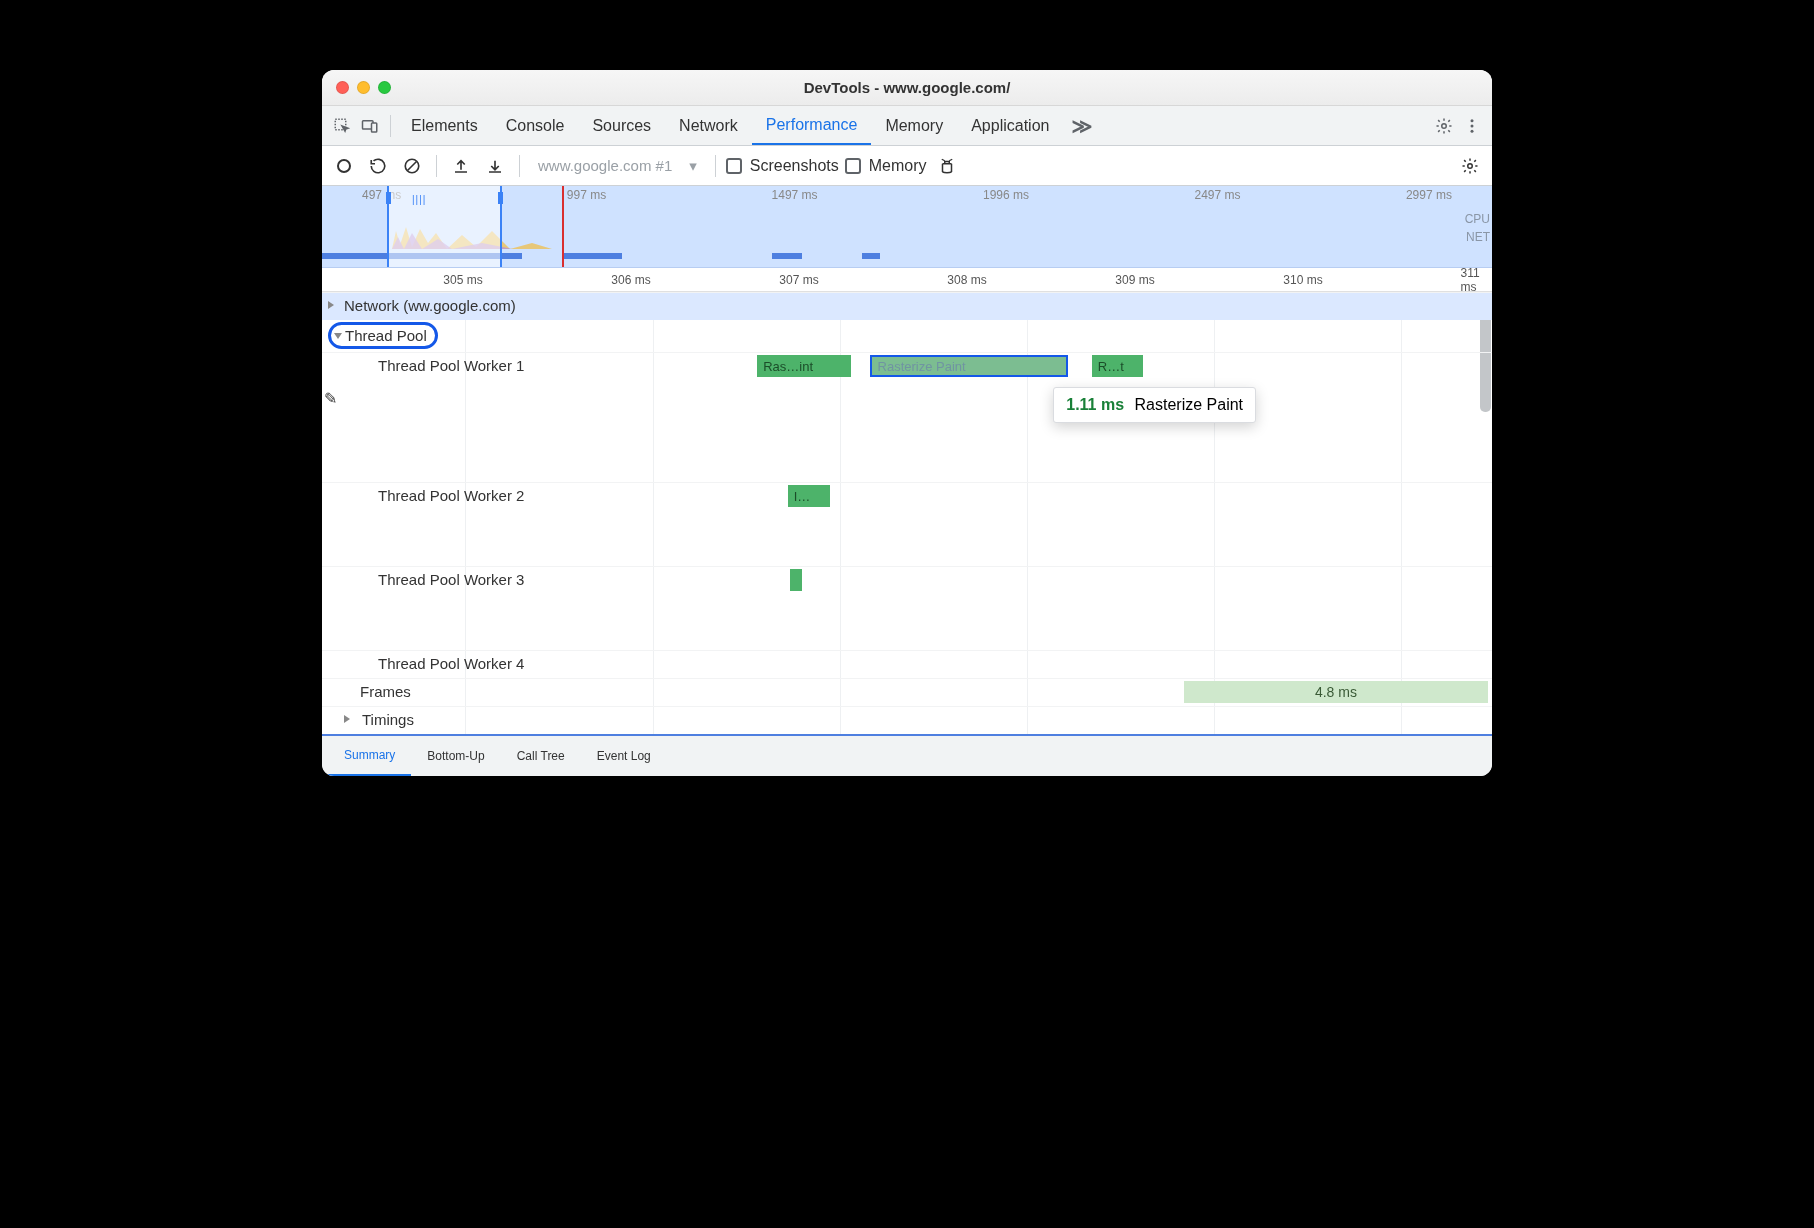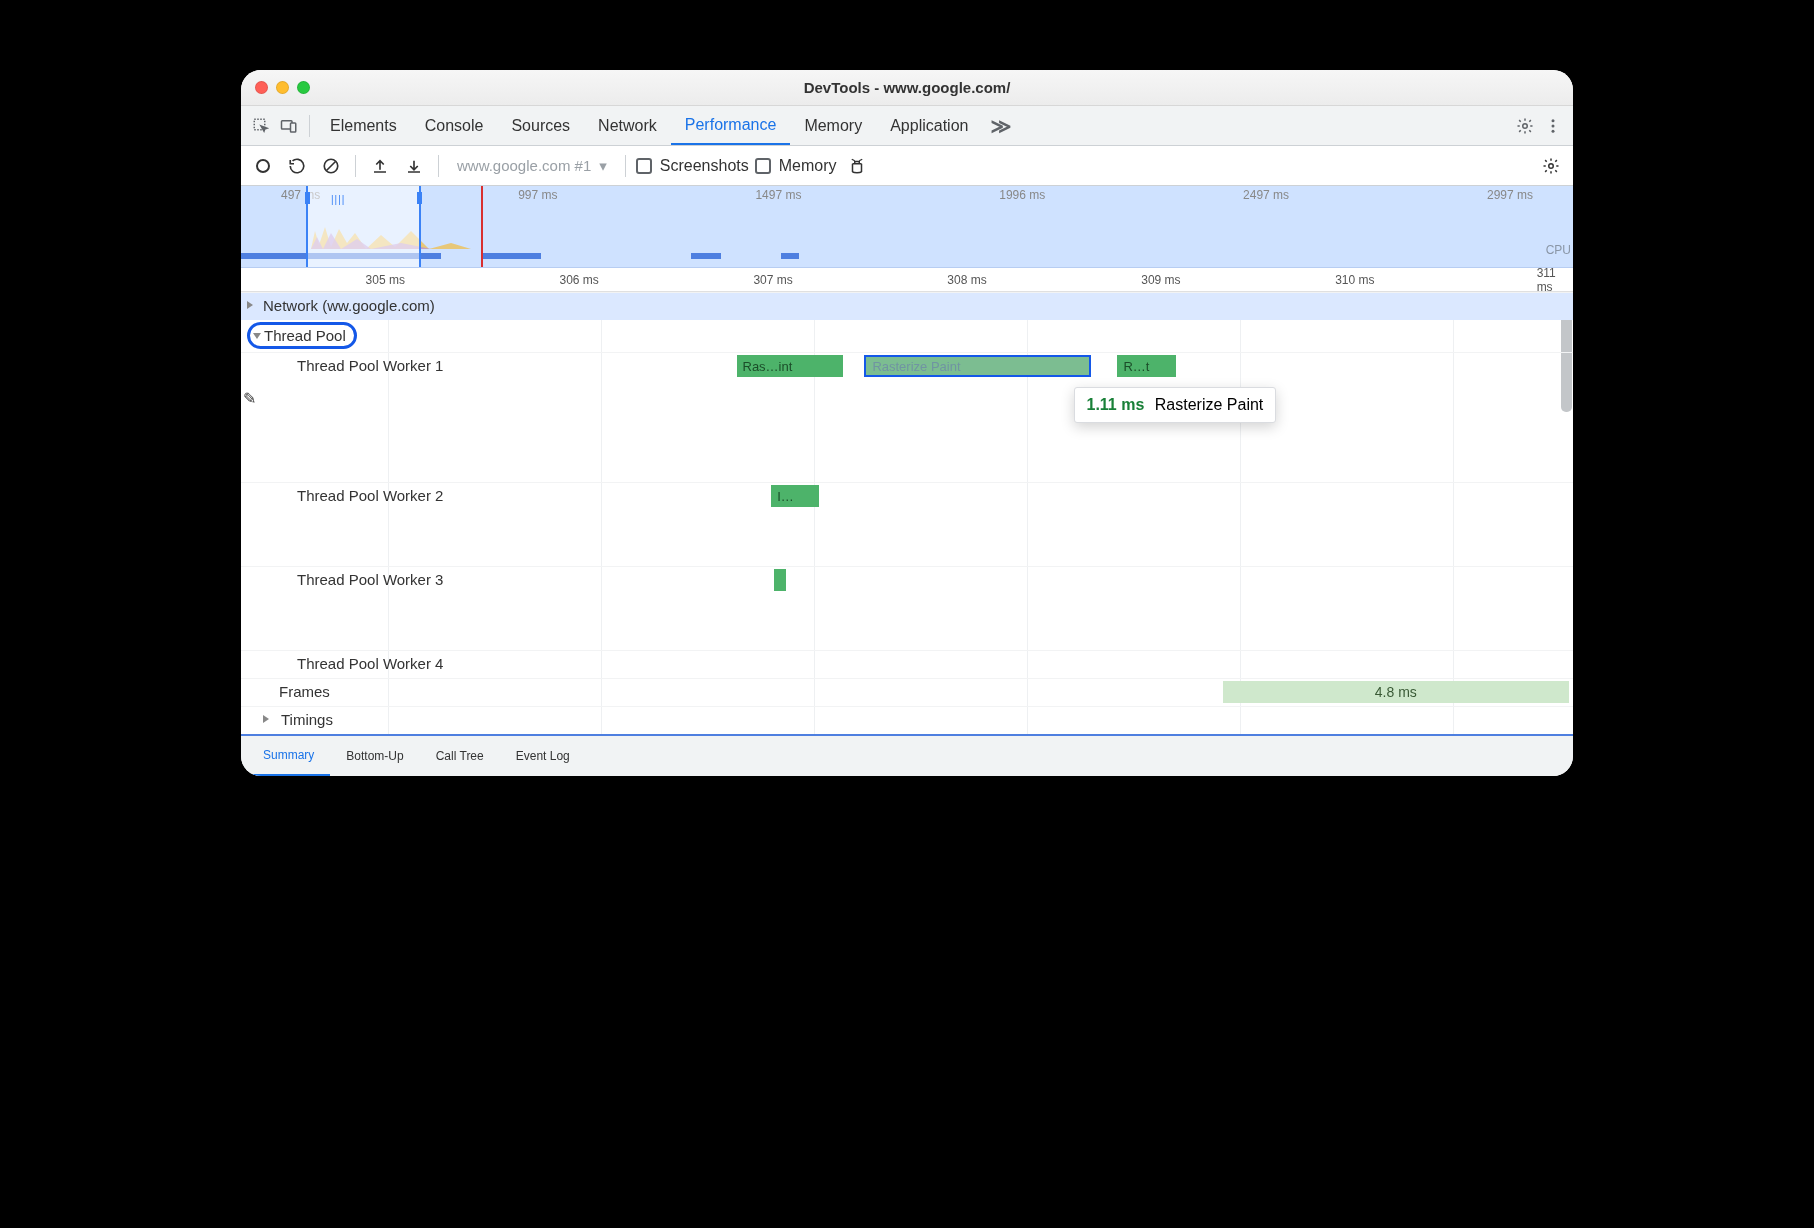--- a/index.html
+++ b/index.html
@@ -7,23 +7,23 @@
     background: #000;
     width: 1814px;
     height: 1228px;
     font-family: -apple-system, BlinkMacSystemFont, "Segoe UI", Helvetica, Arial, sans-serif;
     display: flex;
     align-items: flex-start;
     justify-content: center;
     padding-top: 70px;
   }
   .window {
-    width: 1332px;
+    width: 1170px;
     background: #fff;
-    border-radius: 20px;
+    border-radius: 12px;
     box-shadow: 0 30px 80px rgba(0,0,0,0.6);
     overflow: hidden;
   }
   
   .titlebar {
     height: 36px;
     background: linear-gradient(#f6f6f6,#ececec);
     display: flex;
     align-items: center;
     border-bottom: 1px solid #d7d7d7;
@@ -58,35 +58,35 @@
     height: 40px; background:#fff;
     display:flex; align-items:center; padding: 0 8px;
     border-bottom:1px solid #cdd1d5;
     color:#5f6368; gap:6px;
   }
   .tbtn { width:28px; height:28px; display:flex; align-items:center; justify-content:center; border-radius:4px;}
   .vdiv { width:1px; height:22px; background:#cdd1d5; margin:0 4px;}
   .record-dot { width:14px; height:14px; border-radius:50%; border:2.5px solid #333;}
   .dropdown {
     display:flex; align-items:center; color:#9aa0a6; font-size:15px;
-    padding: 2px 8px; gap:8px;
+    padding: 2px 8px; gap:17px;
   }
   .cbx { width:16px; height:16px; border:2px solid #5f6368; border-radius:3px;}
   .cbx-label { display:flex; align-items:center; gap:8px; font-size:16px; color:#333;}
   
   .overview { position:relative; height:82px; background:#cfe2ff; border-bottom:1px solid #b7cdf2;}
   .ov-ticks { position:absolute; top:2px; left:0; right:0; font-size:12px; color:#888; display:flex; justify-content:space-between; padding: 0 40px;}
   .ov-selection { position:absolute; top:0; left:65px; width:115px; height:100%; background:rgba(255,255,255,0.55); border-left:2px solid #3b82f6; border-right:2px solid #3b82f6;}
   .ov-selection::before, .ov-selection::after {
     content:""; position:absolute; top:6px; width:5px; height:12px; background:#3b82f6;
   }
   .ov-selection::before{left:-3px;} .ov-selection::after{right:-3px;}
   .ov-handles{ position:absolute; top:8px; left:90px; font-size:10px; color:#3b82f6; letter-spacing:1px;}
   .ov-labels { position:absolute; right:2px; top:24px; font-size:12px; color:#8a96a6; text-align:right;}
-  .ov-labels div{line-height:18px;margin-top:31px;}
+  .ov-labels div{line-height:18px;}
   .ov-redline { position:absolute; top:0; bottom:0; left:240px; width:2px; background:#d92f2f;}
   .ov-squiggle{ position:absolute; bottom:18px; left:70px; width:180px; height:26px;}
   .ov-bars { position:absolute; bottom:6px; left:0; right:0; height:8px;}
   .ov-bar { position:absolute; height:6px; background:#4e7fe0;}
   
   .ruler {
     height:24px; background:#fff; border-bottom:1px solid #e0e0e0;
     display:flex; font-size:12px; color:#555; position:relative;
   }
   .ruler .rlabel{ width:120px;}

